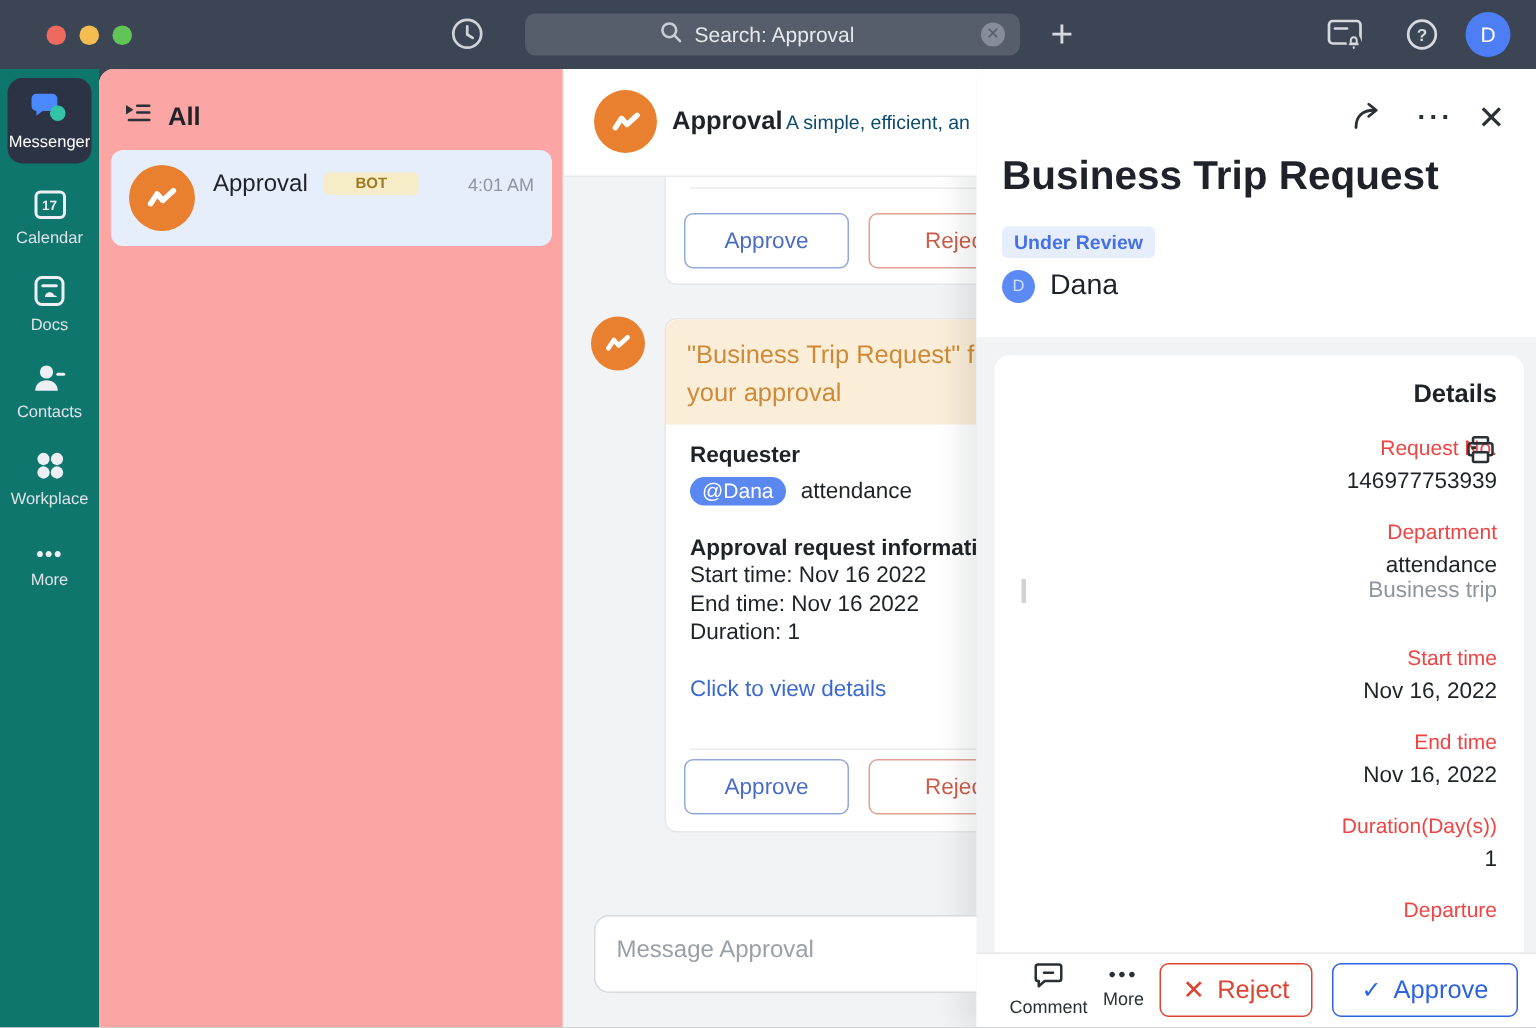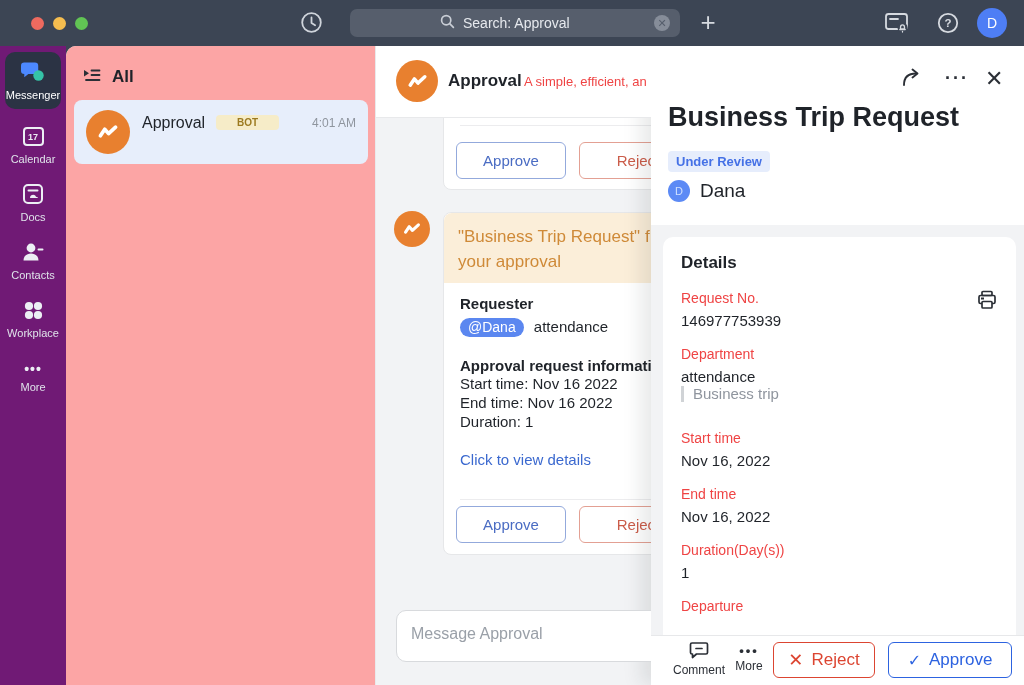--- a/index.html
+++ b/index.html
@@ -18,21 +18,21 @@
   .searchpill .mag { margin-left:90px; margin-right:8px; color:#c9ced6; }
   .clearx { position:absolute; right:10px; top:6px; width:16px; height:16px; border-radius:50%;
     background:#868d99; color:#565e6c; font-size:11px; font-weight:bold; text-align:center; line-height:16px; }
   .plus { position:absolute; left:696px; top:7px; width:24px; height:30px; color:#d6dae0; font-size:26px;
     font-weight:300; text-align:center; line-height:30px; }
   .tb-ico { position:absolute; top:11px; color:#d6dae0; }
   .tb-avatar { position:absolute; left:977px; top:8px; width:30px; height:30px; border-radius:50%;
     background:#4e7ef5; color:#fff; font-size:14px; text-align:center; line-height:30px; }
 
   
-  .rail { position:absolute; left:0; top:46px; width:66px; height:639px; background:#701a75; }
+  .rail { position:absolute; left:0; top:46px; width:66px; height:639px; background:#0f766e; }
   .rail-item { position:relative; width:66px; text-align:center; color:#dfe3ea; margin-top:16px; }
   .rail-item .ric { height:26px; display:flex; justify-content:center; align-items:center; color:#eceff4; }
   .rail-item .rlabel { font-size:11px; margin-top:4px; color:#dfe3ea; }
   .rail-item.active { background:#2b3344; border-radius:10px; width:56px; margin-left:5px; padding:7px 0 8px; margin-top:6px; }
   .cal-ic { width:21px; height:19px; border:2px solid #eceff4; border-radius:4px; font-size:9px; font-weight:bold;
     line-height:16px; color:#eceff4; }
 
   
   .content { position:absolute; left:66px; top:46px; width:958px; height:639px;
     border-top-left-radius:10px; overflow:hidden; background:#f2f3f5; }
@@ -48,21 +48,21 @@
   .cl-bot { position:absolute; left:142px; top:15px; background:#f6ecc8; color:#9c7a1f; font-size:10px; font-weight:bold;
     padding:2px 21px; border-radius:4px; }
   .cl-time { position:absolute; right:12px; top:16px; font-size:12px; color:#8f959e; }
 
   
   .chatcol { position:absolute; left:310px; top:0; width:275px; height:639px; background:#f2f3f5; overflow:hidden; }
   .chat-head { position:absolute; left:0; top:0; width:340px; height:72px; background:#fff; border-bottom:1px solid #e8e9eb; z-index:4; }
   .ch-logo { position:absolute; left:20px; top:14px; width:42px; height:42px; border-radius:50%; background:#e8802f;
     display:flex; align-items:center; justify-content:center; }
   .ch-title { position:absolute; left:72px; top:25px; font-size:17px; font-weight:bold; color:#1f2329; white-space:nowrap; }
-  .ch-desc { position:absolute; left:148px; top:28px; font-size:13px; color:#ef4444; white-space:nowrap; }
+  .ch-desc { position:absolute; left:148px; top:28px; font-size:13px; color:#0c4a6e; white-space:nowrap; }
   .scroll { position:absolute; left:0; top:72px; width:275px; height:567px; overflow:hidden; }
   .mcard { position:absolute; background:#fff; border:1px solid #e6e7e9; border-radius:8px; width:320px; }
   .card1 { left:67px; top:-32px; height:104px; }
   .card1 .divider { position:absolute; left:16px; right:16px; top:38px; border-top:1px solid #ececee; }
   .btnrow { position:absolute; left:12px; display:flex; gap:13px; }
   .cbtn { height:37px; border-radius:6px; background:#fff; font-size:15px; text-align:center; line-height:35px; }
   .cbtn.app { width:110px; border:1px solid #93a9dc; color:#4a6cc3; }
   .cbtn.rej { width:118px; border:1px solid #e3a093; color:#cb5c49; }
   .msg-avatar { position:absolute; left:18px; top:93px; width:36px; height:36px; border-radius:50%; background:#e8802f;
     display:flex; align-items:center; justify-content:center; }
@@ -88,21 +88,21 @@
     box-shadow:-10px 0 18px rgba(31,35,41,.10); }
   .p-head { position:absolute; left:0; top:0; width:373px; height:179px; background:#fff; }
   .p-ico { position:absolute; color:#2b2f36; cursor:pointer; }
   .p-title { position:absolute; left:17px; top:56px; font-size:27px; font-weight:bold; color:#1f2329; white-space:nowrap; }
   .p-badge { position:absolute; left:17px; top:105px; background:#e6edfc; color:#4571e6; font-size:13px; font-weight:bold;
     padding:3px 8px; border-radius:4px; }
   .p-req { position:absolute; left:17px; top:134px; display:flex; align-items:center; }
   .p-req .pa { width:22px; height:22px; border-radius:50%; background:#5c8af5; color:#cfe0ff; font-size:11px;
     text-align:center; line-height:22px; }
   .p-req .pn { margin-left:10px; font-size:19px; color:#1f2329; }
-  .p-body { position:absolute; left:0; top:179px; width:373px; height:410px; background:#f2f3f5; overflow:hidden; }
+  .p-body { position:absolute; left:0; top:179px; width:373px; height:410px; background:#f2f3f5; overflow:hidden;text-align:right; }
   .d-card { position:absolute; left:12px; top:12px; width:353px; height:420px; background:#fff; border-radius:10px;
     padding:16px 18px; }
   .d-title { font-size:17px; font-weight:bold; color:#1f2329; }
   .fld { margin-top:17px; }
   .fld .lab { font-size:14px; color:#ef4444; }
   .fld .val { font-size:15px; color:#1f2329; margin-top:6px; }
   .sec { margin-top:1px; font-size:15px; color:#8f959e; border-left:3px solid #d0d3d6; padding-left:9px; line-height:16px; }
   .print { position:absolute; right:18px; top:52px; color:#2b2f36; }
   .p-foot { position:absolute; left:0; bottom:0; width:373px; height:50px; background:#fff; border-top:1px solid #e7e8ea; }
   .ft-act { position:absolute; top:5px; text-align:center; color:#2b2f36; }

